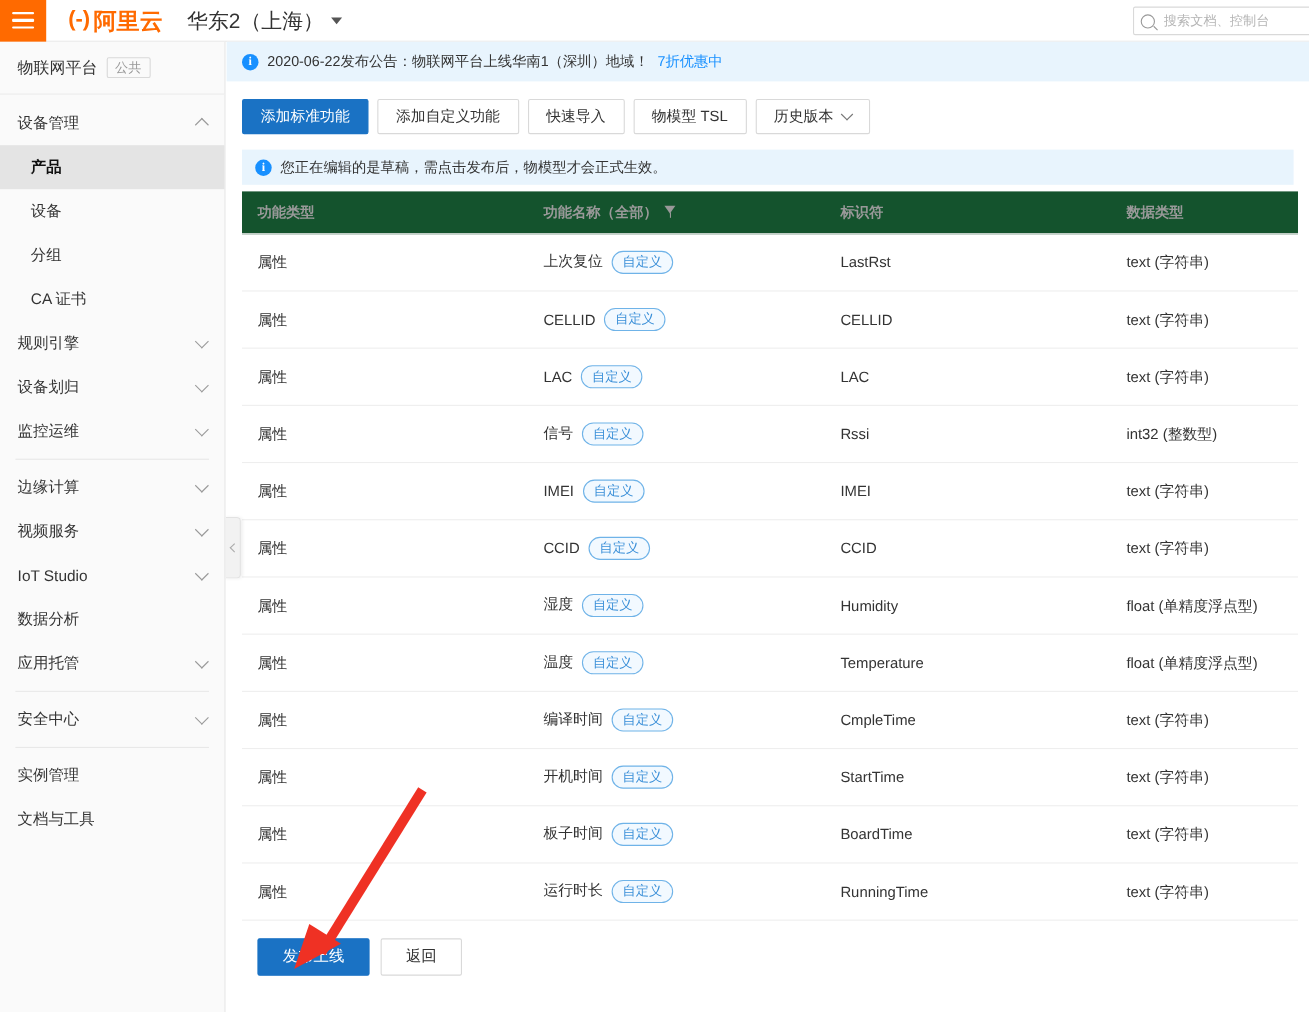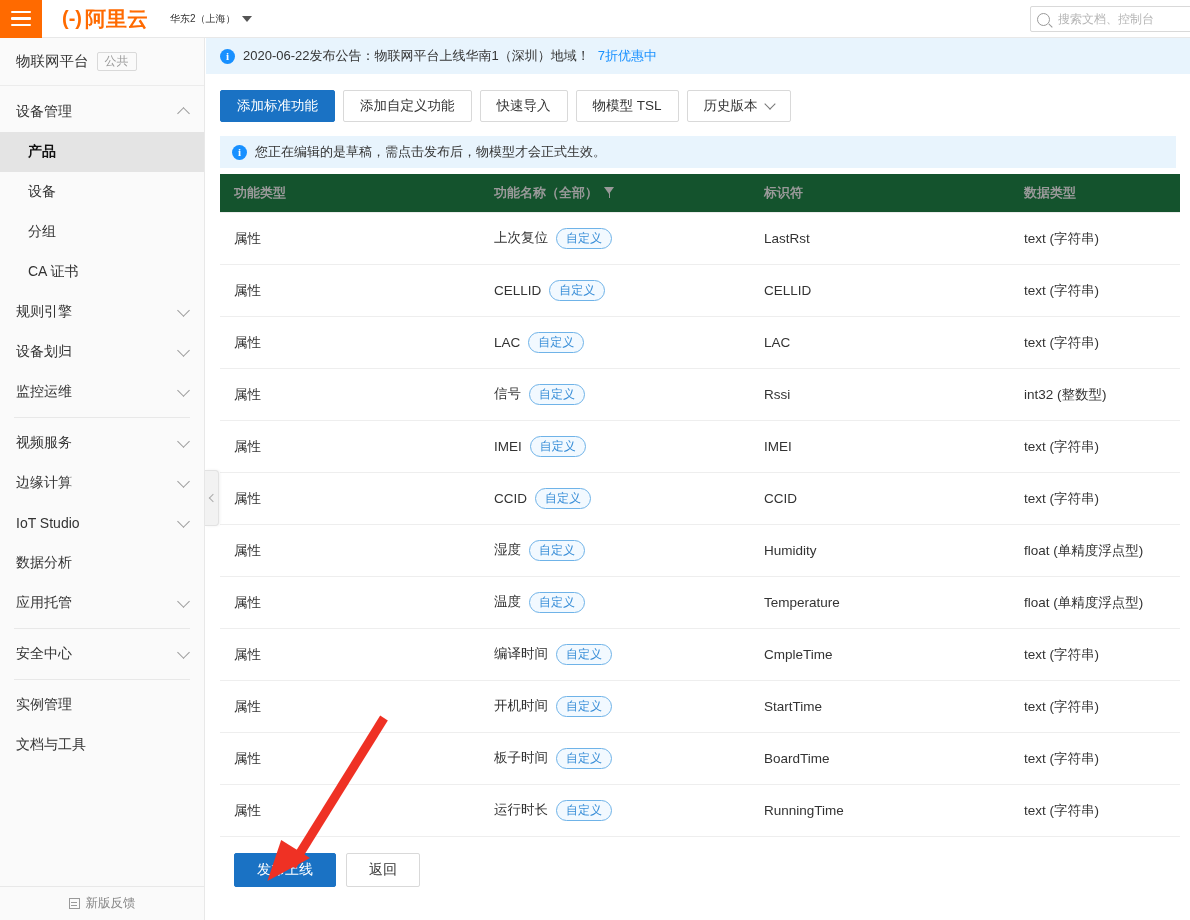--- a/index.html
+++ b/index.html
@@ -9,21 +9,21 @@
     font-family: "Liberation Sans", "DejaVu Sans", sans-serif;
     background:#fff; color:#333; overflow:hidden; position:relative;
   }
 
   
   .topbar{position:absolute;top:0;left:0;width:1190px;height:38px;background:#fff;border-bottom:1px solid #e8e8e8;display:flex;align-items:center;}
   .hamburger{width:42px;height:38px;background:#ff6a00;display:flex;flex-direction:column;align-items:center;justify-content:center;gap:4px;cursor:pointer;}
   .hamburger span{display:block;width:20px;height:2.5px;background:#fff;border-radius:1px;}
   .logo{margin-left:20px;display:flex;align-items:center;color:#ff6a00;font-size:21px;font-weight:bold;letter-spacing:0px;white-space:nowrap;}
   .logo .mark{font-size:20px;margin-right:3px;font-weight:bold;}
-  .region{margin-left:22px;font-size:10px;color:#333;display:flex;align-items:center;gap:6px;cursor:pointer;white-space:nowrap;}
+  .region{margin-left:22px;font-size:19px;color:#333;display:flex;align-items:center;gap:6px;cursor:pointer;white-space:nowrap;}
   .caret-down{width:0;height:0;border-left:5px solid transparent;border-right:5px solid transparent;border-top:6px solid #555;}
   .searchbox{position:absolute;right:-10px;top:6px;width:170px;height:26px;border:1px solid #d9d9d9;border-radius:2px;display:flex;align-items:center;padding:0 6px;background:#fff;}
   .searchbox .sicon{width:13px;height:13px;border:1.4px solid #999;border-radius:50%;position:relative;flex:none;margin-right:6px;}
   .searchbox .sicon::after{content:"";position:absolute;width:1.4px;height:5px;background:#999;right:-2px;bottom:-3px;transform:rotate(-45deg);}
   .searchbox input{border:0;outline:0;font-size:12px;color:#333;width:100%;font-family:inherit;background:transparent;}
   .searchbox input::placeholder{color:#b5b5b5;}
 
   
   .sidebar{position:absolute;top:38px;left:0;width:205px;height:882px;background:#fafafa;border-right:1px solid #e8e8e8;}
   .prodtitle{height:48px;display:flex;align-items:center;padding:0 0 0 16px;gap:8px;border-bottom:1px solid #ececec;}
@@ -129,28 +129,28 @@
       <div class="navitem">
         <span class="lbl">设备划归</span>
         <span class="chev"></span>
       </div>
       <div class="navitem">
         <span class="lbl">监控运维</span>
         <span class="chev"></span>
       </div>
       <div class="navdiv"></div>
       <div class="navitem">
+        <span class="lbl">边缘计算</span>
+        <span class="chev"></span>
+      </div>
+      <div class="navitem">
         <span class="lbl">视频服务</span>
         <span class="chev"></span>
       </div>
       <div class="navitem">
-        <span class="lbl">边缘计算</span>
-        <span class="chev"></span>
-      </div>
-      <div class="navitem">
         <span class="lbl">IoT Studio</span>
         <span class="chev"></span>
       </div>
       <div class="navitem">
         <span class="lbl">数据分析</span>
       </div>
       <div class="navitem">
         <span class="lbl">应用托管</span>
         <span class="chev"></span>
       </div>
@@ -160,24 +160,20 @@
         <span class="chev"></span>
       </div>
       <div class="navdiv"></div>
       <div class="navitem">
         <span class="lbl">实例管理</span>
       </div>
       <div class="navitem">
         <span class="lbl">文档与工具</span>
       </div>
     </div>
-  <div class="feedback">
-    <span class="fb-icon"></span>
-    <span>新版反馈</span>
-  </div>
 </div>
 <div class="collapse-handle">
   <span class="c"></span>
 </div>
 
 <div class="main">
 
   <div class="notice">
     <span class="info-ico">i</span>
     <span>2020-06-22发布公告：物联网平台上线华南1（深圳）地域！</span>

